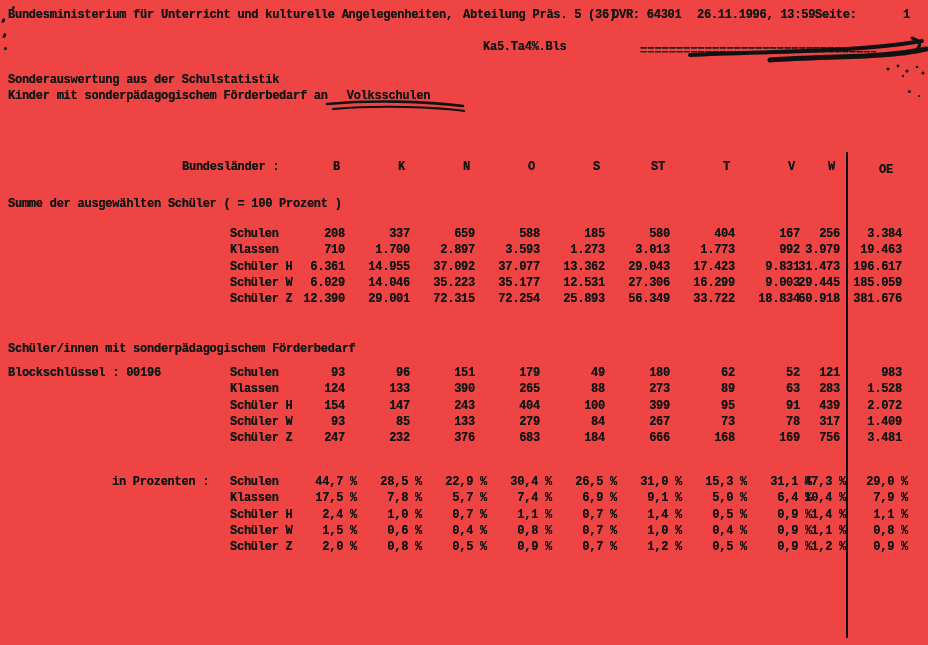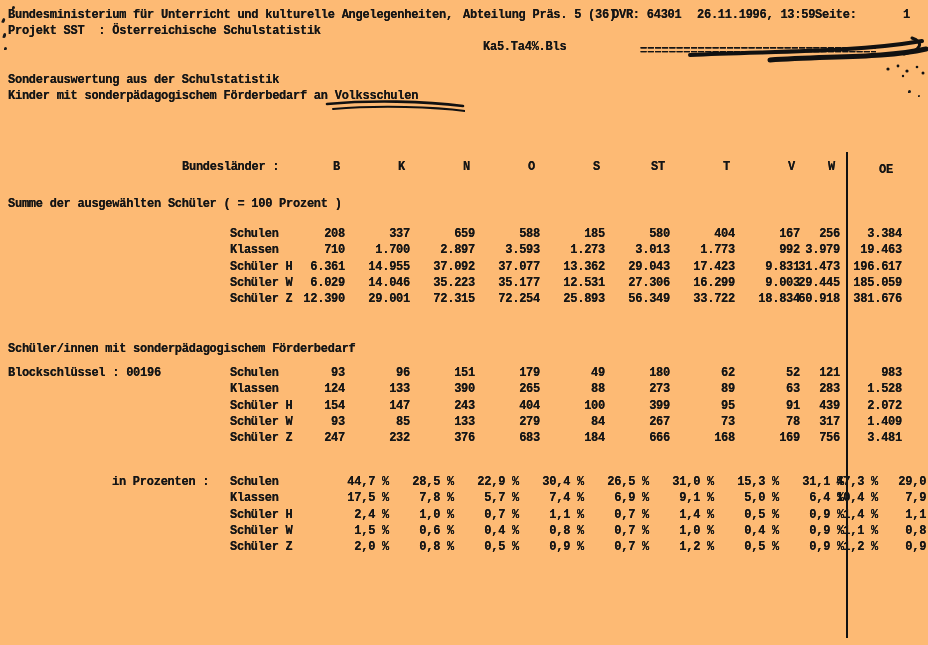--- a/index.html
+++ b/index.html
@@ -1,56 +1,55 @@
 <!DOCTYPE html>
 <html><head>
 <meta charset="utf-8">
 <style>
   html,body{margin:0;padding:0;background:#ffffff;}
   .page{
-    position:relative;width:928px;height:645px;background:#fdba74;overflow:hidden;
+    position:relative;width:928px;height:645px;background:#ef4444;overflow:hidden;
     font-family:"Liberation Mono","DejaVu Sans Mono",monospace;
     font-weight:bold;font-size:12px;letter-spacing:-0.25px;color:#151515;
     text-shadow:0 0 0.4px #222;
   }
   .abs{position:absolute;white-space:pre;}
   
   .rows{position:absolute;left:0;width:928px;}
   .row{position:relative;height:16.3px;}
   .rlabel{position:absolute;left:230px;top:0;white-space:pre;}
   .cell{position:absolute;top:0;width:80px;text-align:right;white-space:pre;box-sizing:border-box;}
   .c0{left:265px}.c1{left:330px}.c2{left:395px}.c3{left:460px}.c4{left:525px}
   .c5{left:590px}.c6{left:655px}.c7{left:720px}.c8{left:760px}.coe{left:822px}
-  .pct .cell{transform:translateX(12px);margin-left:32px;}
+  .pct .cell{transform:translateX(12px);}
   .pct .c8,.pct .coe{transform:translateX(6px);}
   .hcell{padding-right:5px;}
   .oe-head{padding-top:3px;padding-right:9px;}
   .vbar{position:absolute;left:846px;top:152px;width:2px;height:486px;background:#111;}
   .dashrule{
     position:absolute;left:8px;top:109px;width:424px;height:3px;overflow:hidden;white-space:pre;
     letter-spacing:0;
   }
-  .underline-sub{text-decoration:none;}
+  .underline-sub{text-decoration:none;margin-left:12px;}
   .scribble{position:absolute;}
   .speck{position:absolute;background:#1a1a1a;border-radius:50% 50% 50% 0;}
   .eqrule{position:absolute;left:640px;top:44px;width:236px;overflow:hidden;white-space:pre;letter-spacing:0;}
 </style>
 </head>
 <body>
 
 <div class="page">
 
   <span class="abs" style="left:8px;top:8px">Bundesministerium für Unterricht und kulturelle Angelegenheiten,</span>
   <span class="abs" style="left:463px;top:8px">Abteilung Präs. 5 (36)</span>
   <span class="abs" style="left:612px;top:8px">DVR: 64301</span>
   <span class="abs" style="left:697px;top:8px">26.11.1996, 13:59</span>
   <span class="abs" style="left:815px;top:8px">Seite:</span>
   <span class="abs" style="left:903px;top:8px">1</span>
 
-  <span class="abs" style="left:8px;top:24px">Projekt SST  : Österreichische Schulstatistik</span>
 
   <span class="abs" style="left:483px;top:40px">Ka5.Ta4%.Bls</span>
   <span class="eqrule">=====================================</span>
 
   <svg class="scribble" style="left:660px;top:34px" width="268" height="46" viewBox="0 0 268 46">
     <path d="M30 21 C 110 17, 190 19, 262 7" stroke="#111" stroke-width="4" fill="none" stroke-linecap="round"></path>
     <path d="M110 26 C 170 22, 225 24, 266 15" stroke="#111" stroke-width="5" fill="none" stroke-linecap="round"></path>
     <path d="M252 4 C 264 8, 262 16, 244 20" stroke="#111" stroke-width="3" fill="none" stroke-linecap="round"></path>
     <circle cx="228" cy="35" r="1.6" fill="#111"></circle>
       <circle cx="238" cy="32" r="1.4" fill="#111"></circle>

